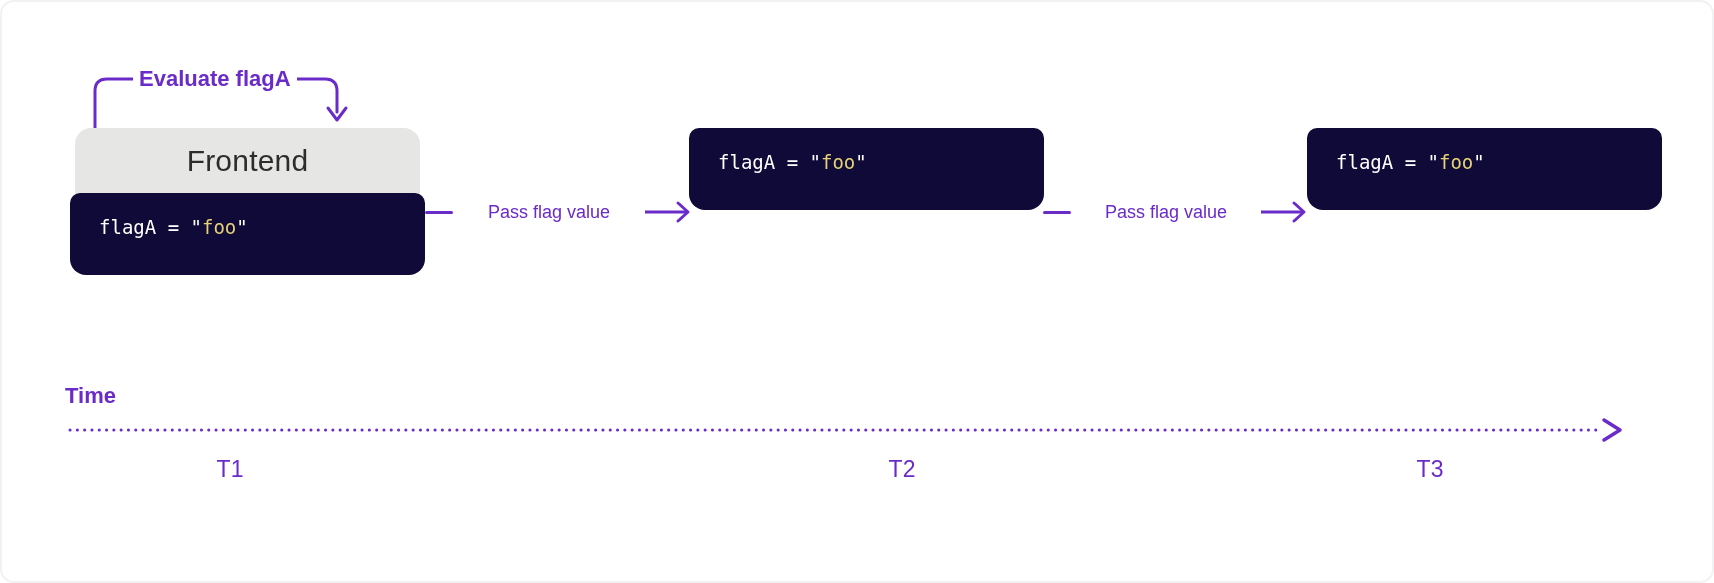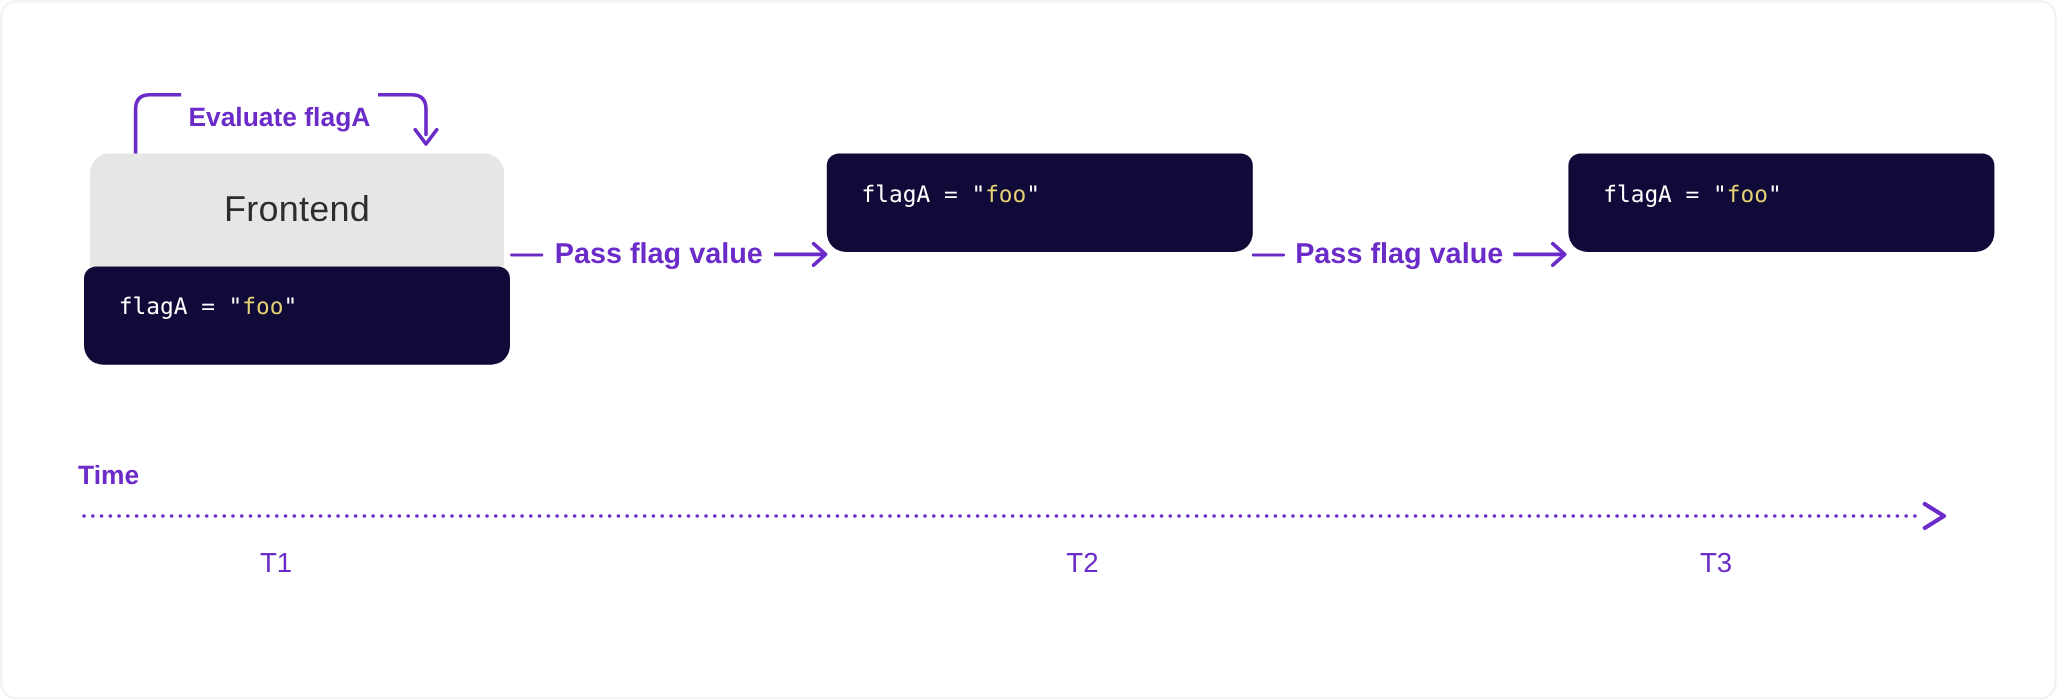--- a/index.html
+++ b/index.html
@@ -12,33 +12,33 @@
   }
   *{box-sizing:border-box;margin:0;padding:0;}
   body{background:#ffffff;font-family:"Liberation Sans",sans-serif;}
   .canvas{
     position:relative;width:1714px;height:583px;background:#ffffff;
     border:2px solid #f2f2f4;border-radius:14px;overflow:hidden;
   }
 
   
   .evaluate{
-    position:absolute;left:95px;top:62px;height:65px;
-    display:flex;align-items:center;
+    position:absolute;left:77px;top:62px;height:65px;
+    display:flex;align-items:flex-start;
   }
   .evaluate .ev-label{
     font-size:22px;font-weight:bold;color:var(--purple);
     margin:3px 6px 0 6px;white-space:nowrap;line-height:24px;
   }
   .evaluate svg{display:block;}
 
   
   .service{position:absolute;top:126px;width:355px;}
   .service-header{
-    margin:0 5px;height:94px;background:var(--service-header-bg);
+    margin:0 5px;height:65px;background:var(--service-header-bg);
     border-radius:16px 16px 0 0;
     display:flex;align-items:center;justify-content:center;
   }
   .service-title{
     font-size:30px;color:var(--service-title);letter-spacing:.2px;
   }
   .service-code{
     height:82px;background:var(--code-bg);
     border-radius:10px 10px 16px 16px;
     display:flex;align-items:center;
@@ -52,21 +52,21 @@
 
   
   .connector{
     position:absolute;top:195px;height:30px;
     display:flex;align-items:center;justify-content:space-between;
   }
   .connector .dash{
     width:28px;height:0;border-top:3px solid var(--purple);border-radius:2px;
   }
   .connector .clabel{
-    font-size:24px;font-weight:bold;color:var(--purple);
+    font-size:18px;font-weight:normal;color:var(--purple);
     white-space:nowrap;padding:0 4px;
   }
   .connector svg{display:block;}
 
   
   .time-label{
     position:absolute;left:63px;top:381px;
     font-size:22px;font-weight:bold;color:var(--purple);
   }
   .timeline-svg{position:absolute;left:0;top:412px;}

